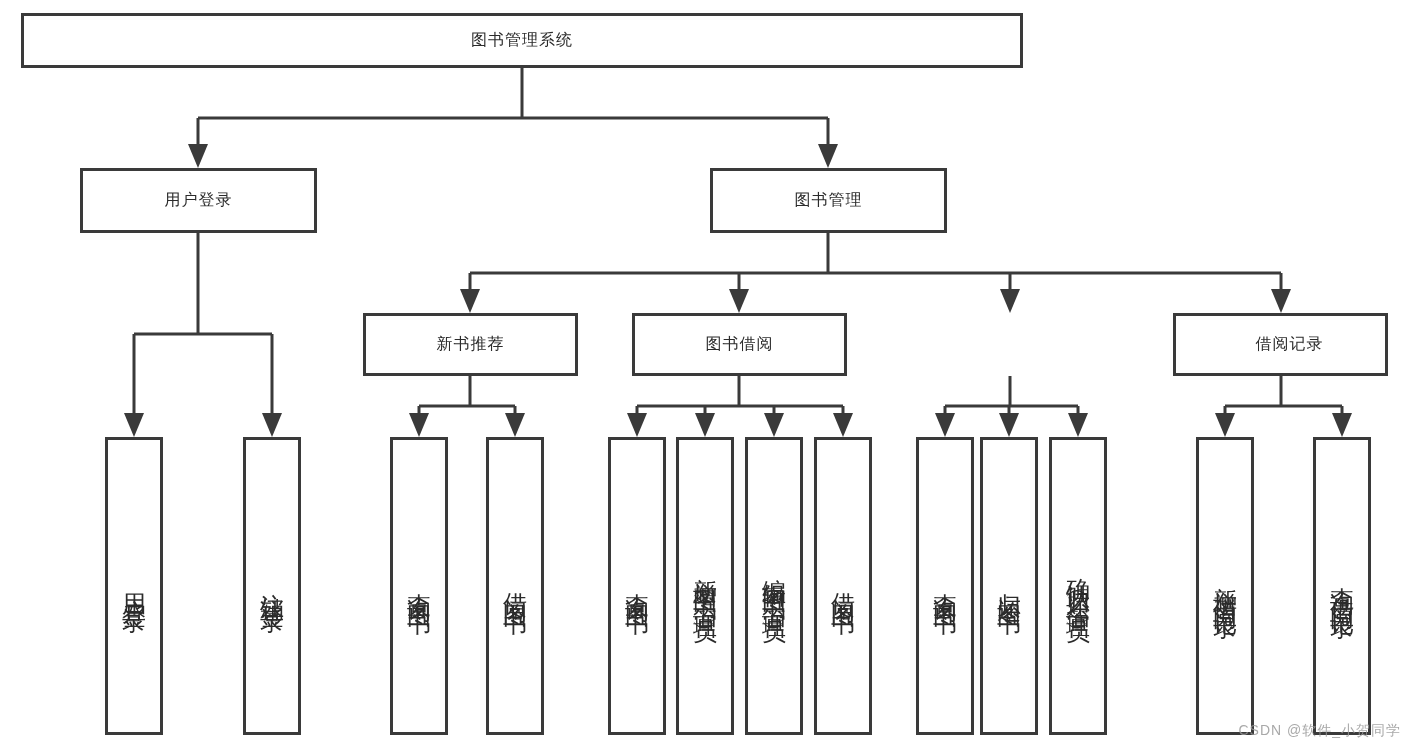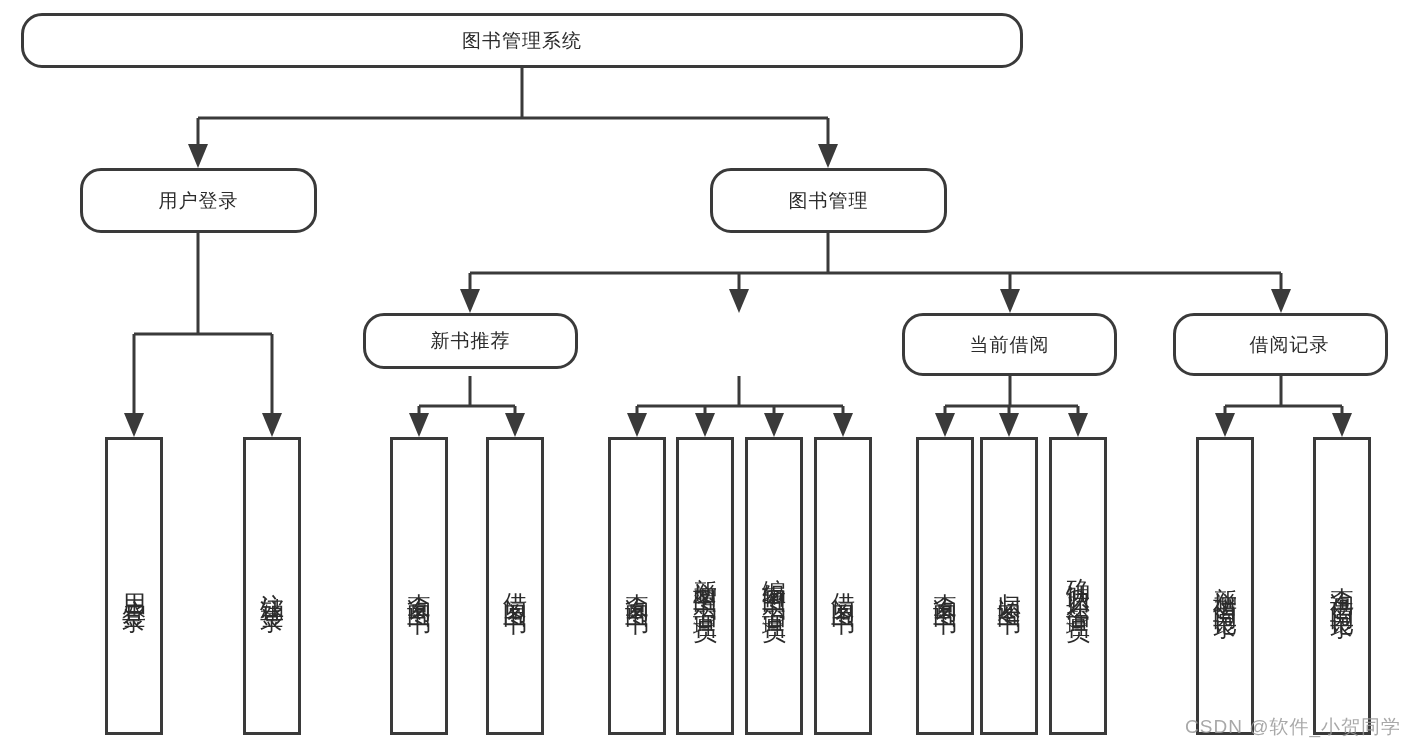--- a/index.html
+++ b/index.html
@@ -23,34 +23,34 @@
     position:absolute;
     box-sizing:border-box;
     background:var(--boxbg);
     border:3px solid var(--line);
     display:flex;
     align-items:center;
     justify-content:center;
     z-index:1;
     color:var(--text);
   }
-  .hnode{font-size:19px;letter-spacing:1px;white-space:nowrap;border-radius:21px;}
+  .hnode{font-size:16px;letter-spacing:1px;white-space:nowrap;}
   .vnode{font-size:24px;}
   .vnode .vtext{
     writing-mode:vertical-rl;
     text-orientation:mixed;
     letter-spacing:6px;
     white-space:nowrap;
     line-height:1;
   }
   #watermark{
     position:absolute;
     right:4px;bottom:7px;
     z-index:5;
-    font-size:19px;
+    font-size:14px;
     color:var(--watermark);
     opacity:.85;
     white-space:nowrap;
     letter-spacing:1px;
   }
 </style>
 </head>
 <body>
 
 <div id="canvas">
@@ -103,22 +103,22 @@
       <polygon points="1215,413 1235,413 1225,437"></polygon>
       <polygon points="1332,413 1352,413 1342,437"></polygon>
     </g>
   </svg>
 
   <div class="node hnode" style="left:21px;top:13px;width:1002px;height:55px;">图书管理系统</div>
 
   <div class="node hnode" style="left:80px;top:168px;width:237px;height:65px;">用户登录</div>
   <div class="node hnode" style="left:710px;top:168px;width:237px;height:65px;text-align:center;">图书管理</div>
 
-  <div class="node hnode" style="left:363px;top:313px;width:215px;height:56px;">新书推荐</div>
-  <div class="node hnode" style="left:902px;top:313px;width:215px;height:63px;">当前借阅</div>
+  <div class="node hnode" style="left:363px;top:313px;width:215px;height:63px;">新书推荐</div>
+  <div class="node hnode" style="left:632px;top:313px;width:215px;height:63px;">图书借阅</div>
   <div class="node hnode" style="left:1173px;top:313px;width:215px;height:63px;padding-left:18px;">借阅记录</div>
 
   <div class="node vnode" style="left:105px;top:437px;width:58px;height:298px;">
     <span class="vtext">用户登录</span>
   </div>
   <div class="node vnode" style="left:243px;top:437px;width:58px;height:298px;">
     <span class="vtext">注销登录</span>
   </div>
 
   <div class="node vnode" style="left:390px;top:437px;width:58px;height:298px;">

